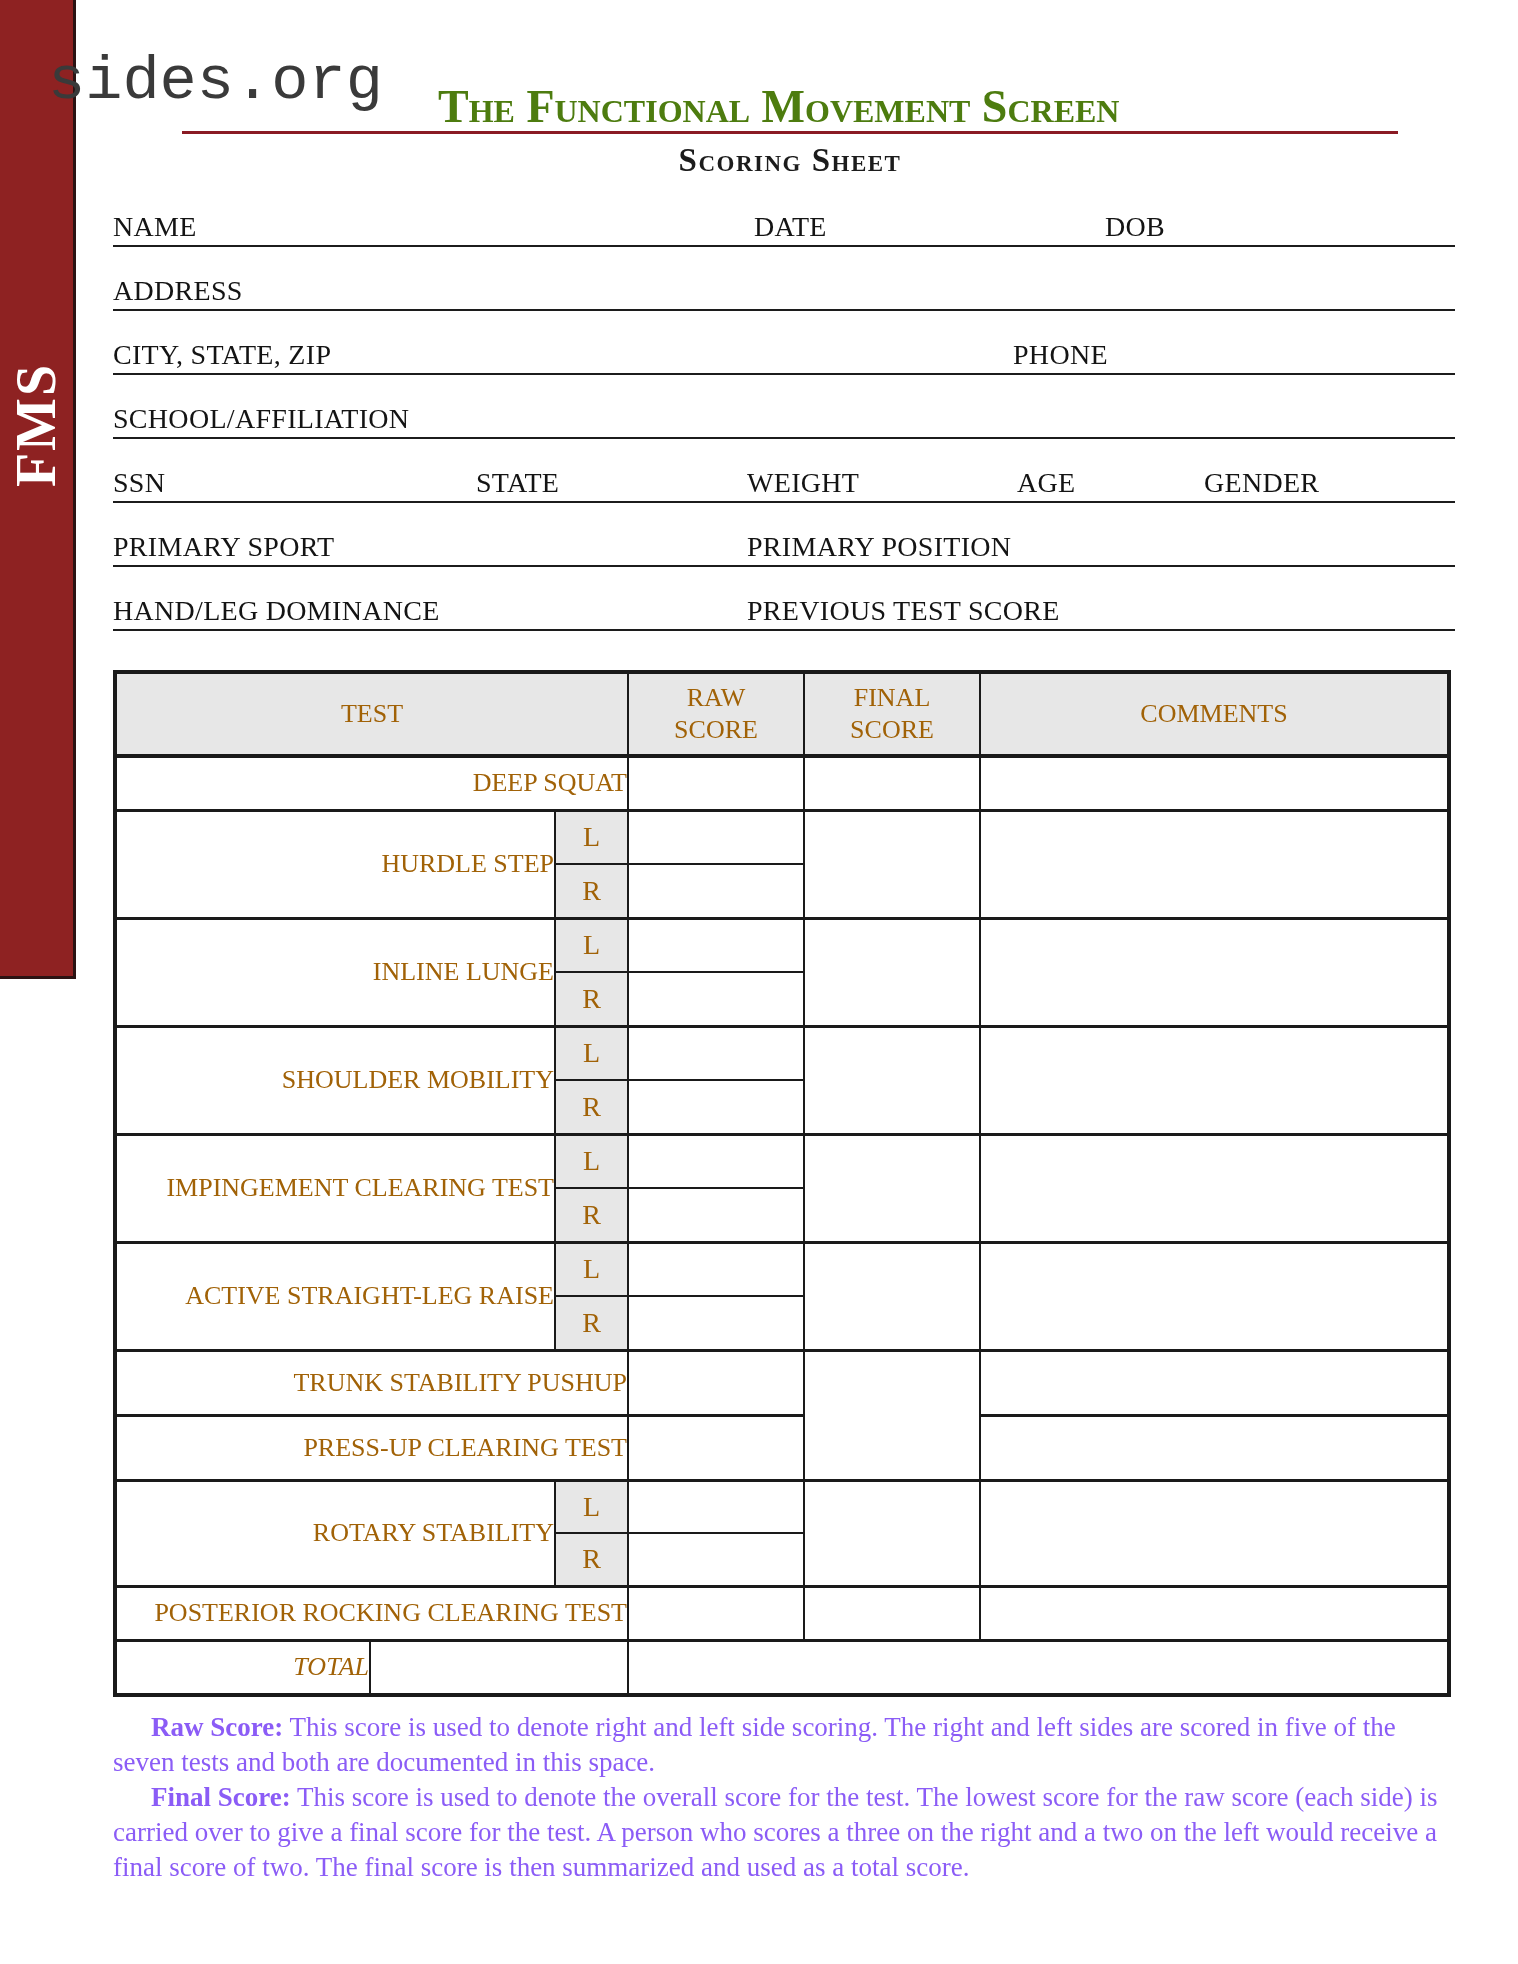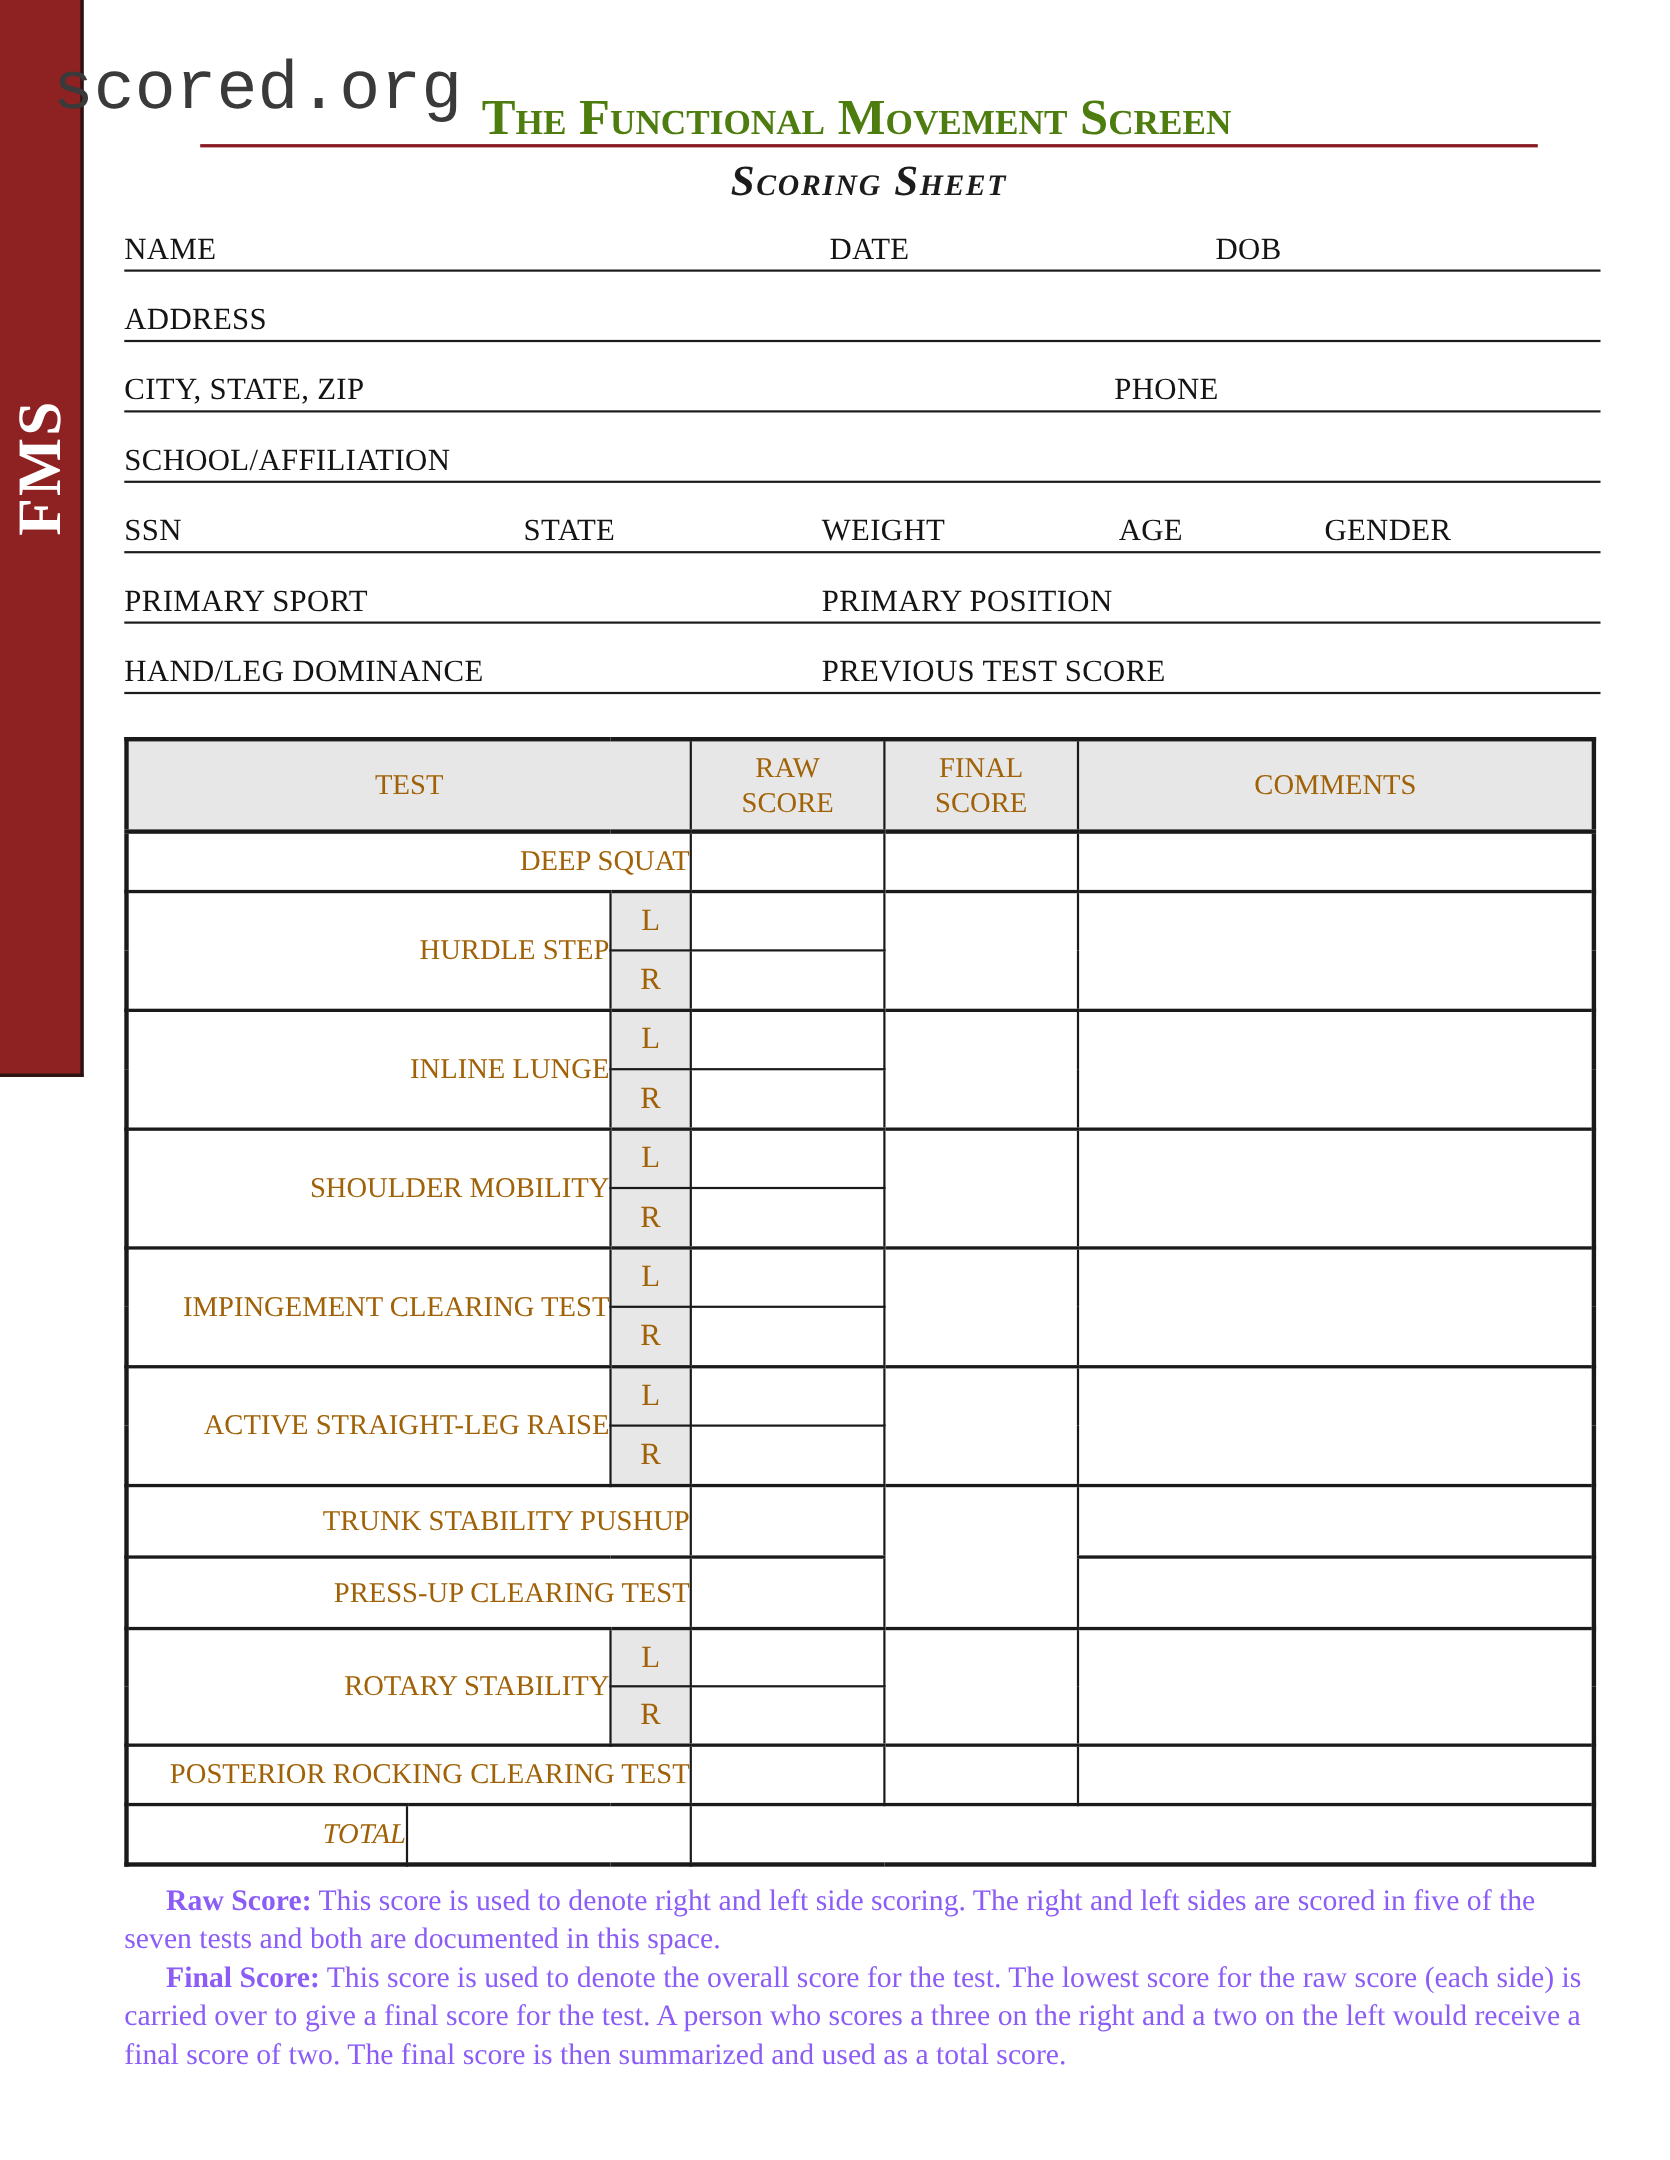--- a/index.html
+++ b/index.html
@@ -25,21 +25,21 @@
     position:absolute;left:48px;top:46px;font-family:"Liberation Mono",monospace;
     font-size:62px;color:#3a3a3a;z-index:5;white-space:nowrap;
   }
   .title{
     position:absolute;left:438px;top:80px;font-variant:small-caps;font-weight:600;
     font-size:46px;color:#4d7c0f;white-space:nowrap;letter-spacing:0px;
   }
   .title-rule{position:absolute;left:182px;top:131px;width:1216px;height:3px;background:#8a1b24;}
   .subtitle{
     position:absolute;left:182px;top:142px;width:1216px;text-align:center;
-    font-variant:small-caps;font-weight:600;font-size:39px;color:#1c1c1c;letter-spacing:1.5px;font-style:italic;
+    font-variant:small-caps;font-weight:600;font-size:33px;color:#1c1c1c;letter-spacing:1.5px;
   }
   
   .frow{position:absolute;left:113px;width:1342px;height:40px;border-bottom:2.5px solid #1c1c1c;text-align:center;}
   .frow .lbl{position:absolute;bottom:2px;font-size:28px;letter-spacing:.3px;color:#141414;white-space:nowrap;}
   
   .scoring{position:absolute;left:113px;top:670px;}
   table{border-collapse:collapse;table-layout:fixed;width:1334px;font-size:26px;color:#a16207;}
   table{border:4px solid #1a1a1a;}
   th,td{border:2px solid #1a1a1a;padding:0;vertical-align:middle;}
   thead th{background:#e7e7e7;font-weight:normal;text-align:center;border-bottom:4px solid #1a1a1a;}
@@ -58,21 +58,21 @@
 <body>
 
 <div class="page">
 
   <div class="sidebar">
     <div class="fms-wrap">
       <span>FMS</span>
     </div>
   </div>
 
-  <div class="watermark">scored.org</div>
+  <div class="watermark">sides.org</div>
   <div class="title">The Functional Movement Screen</div>
   <div class="title-rule"></div>
   <div class="subtitle">Scoring Sheet</div>
 
   <div class="frow" style="top:205px">
     <span class="lbl" style="left:0">NAME</span>
     <span class="lbl" style="left:641px">DATE</span>
     <span class="lbl" style="left:992px">DOB</span>
   </div>
   <div class="frow" style="top:269px">

